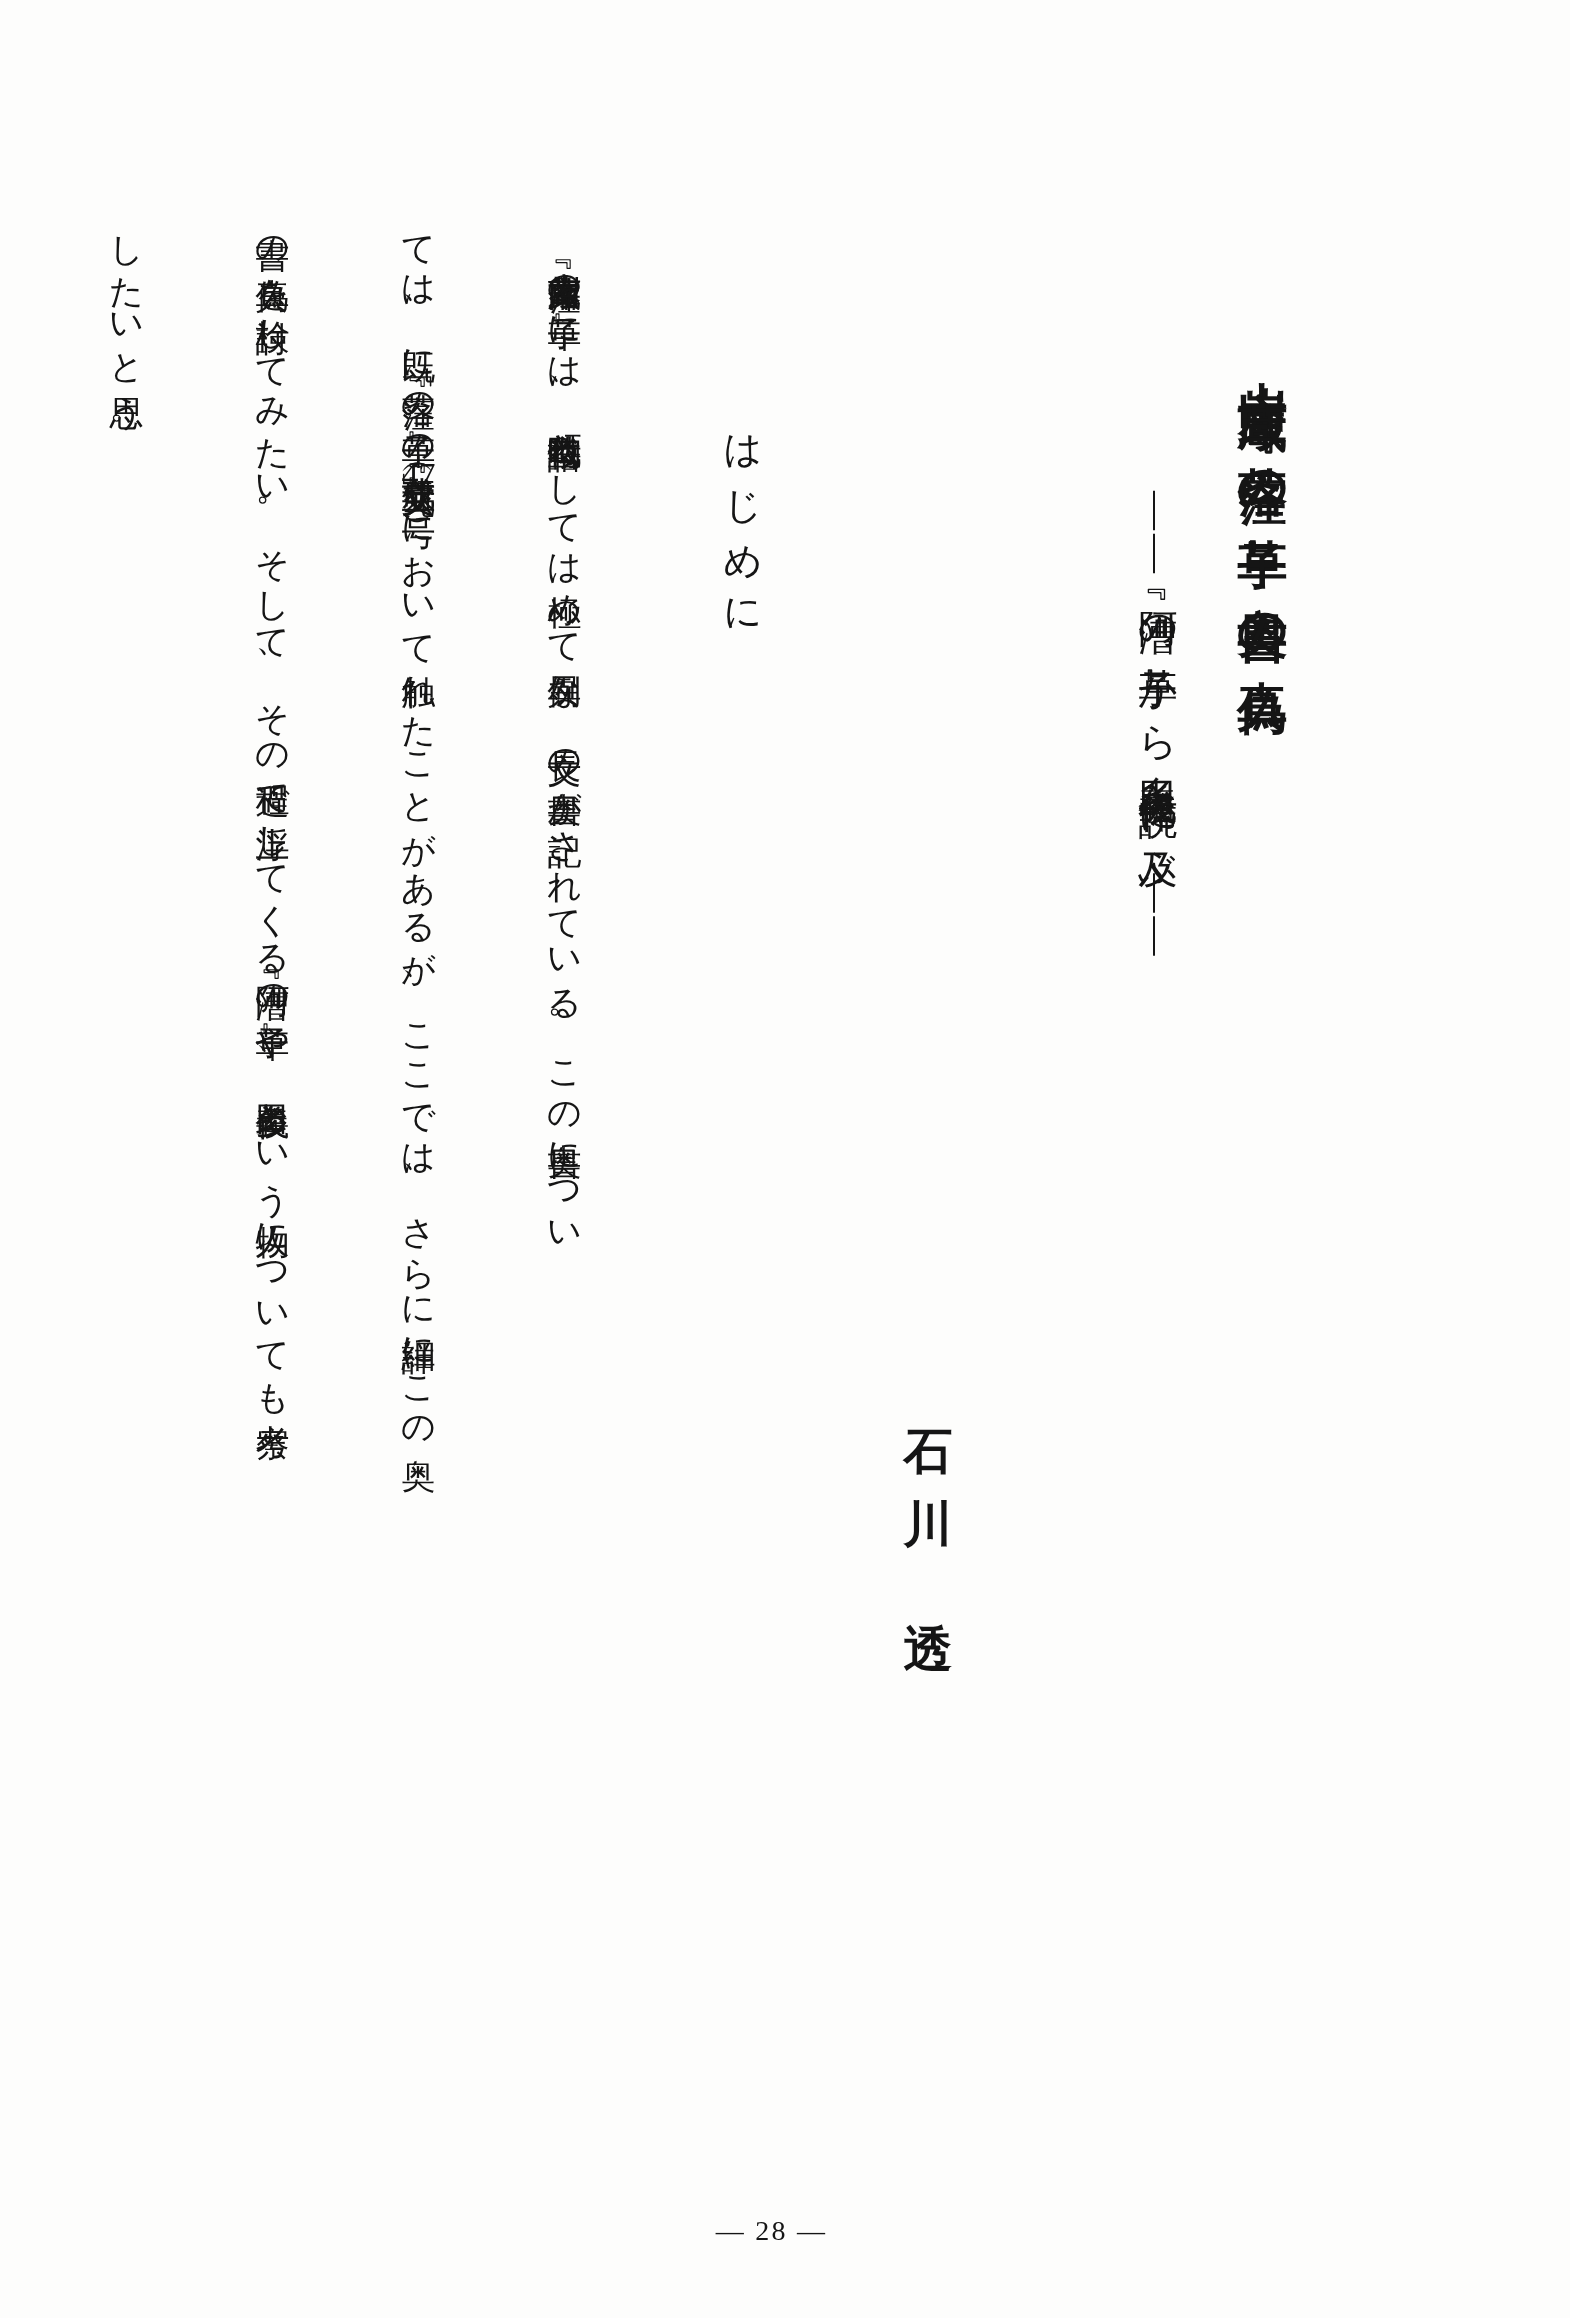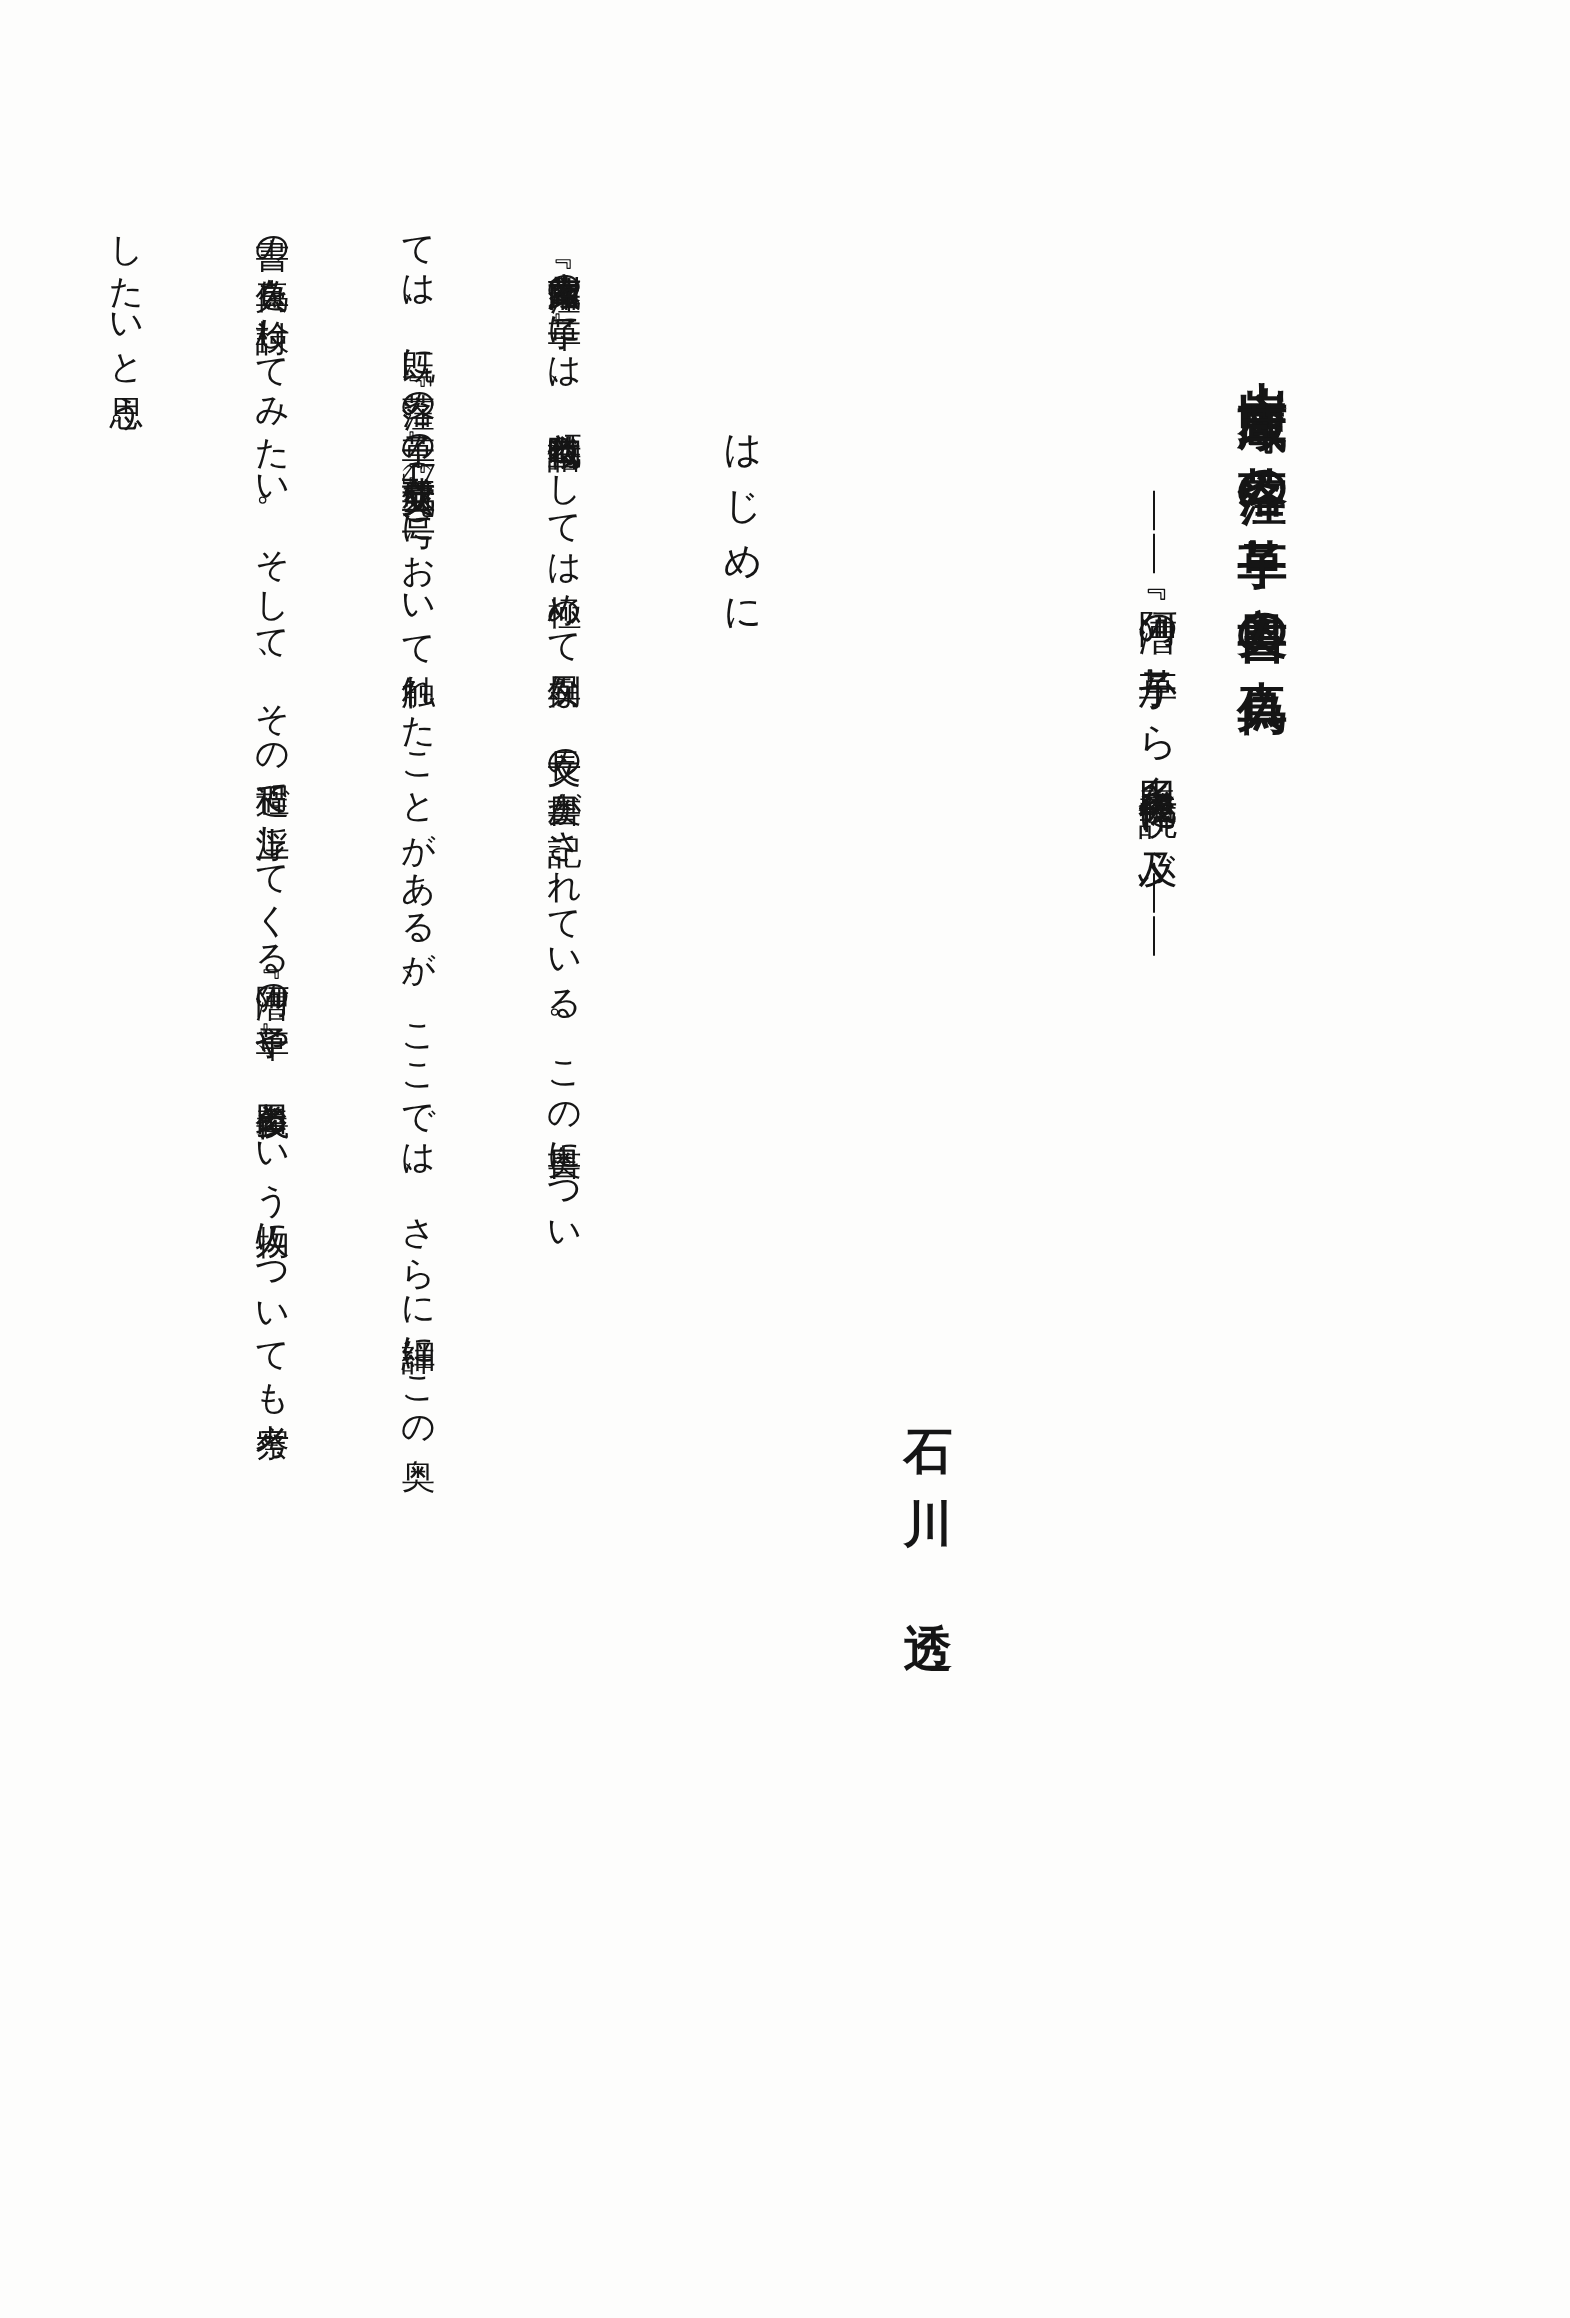--- a/index.html
+++ b/index.html
@@ -62,15 +62,16 @@
   <div class="v body-block">
     <p class="col indent-1">山岸文庫蔵『落窪の草子』には、室町時代物語としては極めて異例な、長文の奥書が記されている。この奥書につい</p>
     <p class="col">ては、既に「『落窪の草子』の成立」（『芸文研究』<span class="tcy">47</span>号）において触れたことがあるが、ここでは、さらに詳細にこの奥</p>
     <p class="col">書の真偽を検討してみたい。そして、その過程で浮上してくる『阿漕の草子』や、多田義俊という人物についても考察</p>
     <p class="col">したいと思う。</p>
     
     
     
   </div>
 
+  <div class="footer">― 28 ―</div>
 
 </div>
 
 
 </body></html>

